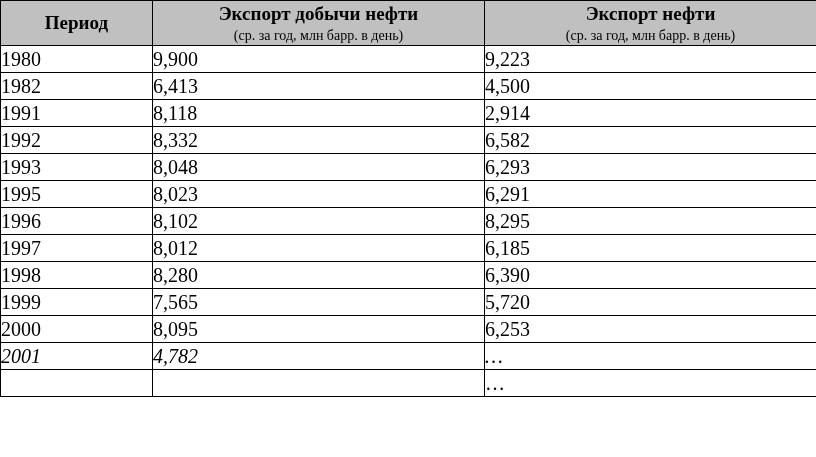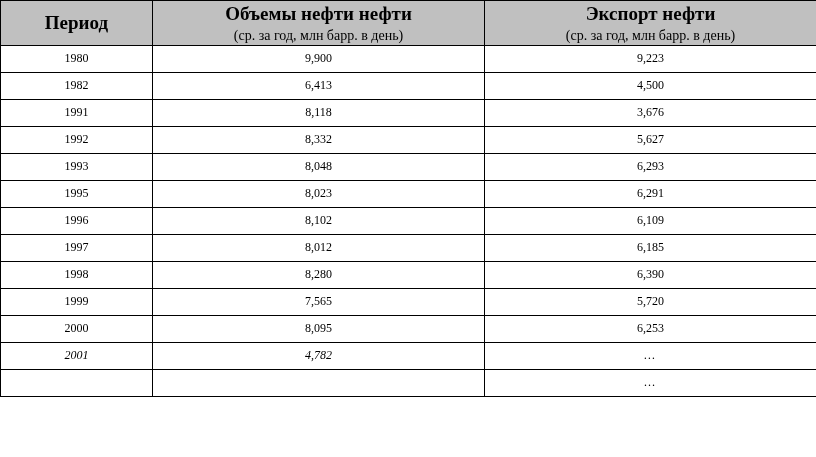--- a/index.html
+++ b/index.html
@@ -48,22 +48,21 @@
     font-size: 14px;
     font-weight: normal;
     line-height: 1.3;
   }
   col.c-period { width: 152px; }
   col.c-prod   { width: 332px; }
   col.c-exp    { width: 332px; }
 
   tbody td {
     height: 26px;
-    font-size: 12px;
-    text-align: center;
+    font-size: 20px;
     vertical-align: middle;
     line-height: 1.1;
   }
   tbody tr.italic-row td {
     font-style: italic;
   }
   tbody td.blank {
     color: #000;
   }
   .dots {
@@ -79,21 +78,21 @@
       <col class="c-period">
       <col class="c-prod">
       <col class="c-exp">
     </colgroup>
     <thead>
       <tr>
         <th>
           <span class="hdr-main">Период</span>
         </th>
         <th>
-          <span class="hdr-main">Объемы нефти нефти</span>
+          <span class="hdr-main">Экспорт добычи нефти</span>
           <span class="hdr-sub">(ср. за год, млн барр. в день)</span>
         </th>
         <th>
           <span class="hdr-main">Экспорт нефти</span>
           <span class="hdr-sub">(ср. за год, млн барр. в день)</span>
         </th>
       </tr>
     </thead>
     <tbody>
       <tr>
@@ -102,41 +101,41 @@
         <td>9,223</td>
       </tr>
       <tr>
         <td>1982</td>
         <td>6,413</td>
         <td>4,500</td>
       </tr>
       <tr>
         <td>1991</td>
         <td>8,118</td>
-        <td>3,676</td>
+        <td>2,914</td>
       </tr>
       <tr>
         <td>1992</td>
         <td>8,332</td>
-        <td>5,627</td>
+        <td>6,582</td>
       </tr>
       <tr>
         <td>1993</td>
         <td>8,048</td>
         <td>6,293</td>
       </tr>
       <tr>
         <td>1995</td>
         <td>8,023</td>
         <td>6,291</td>
       </tr>
       <tr>
         <td>1996</td>
         <td>8,102</td>
-        <td>6,109</td>
+        <td>8,295</td>
       </tr>
       <tr>
         <td>1997</td>
         <td>8,012</td>
         <td>6,185</td>
       </tr>
       <tr>
         <td>1998</td>
         <td>8,280</td>
         <td>6,390</td>

